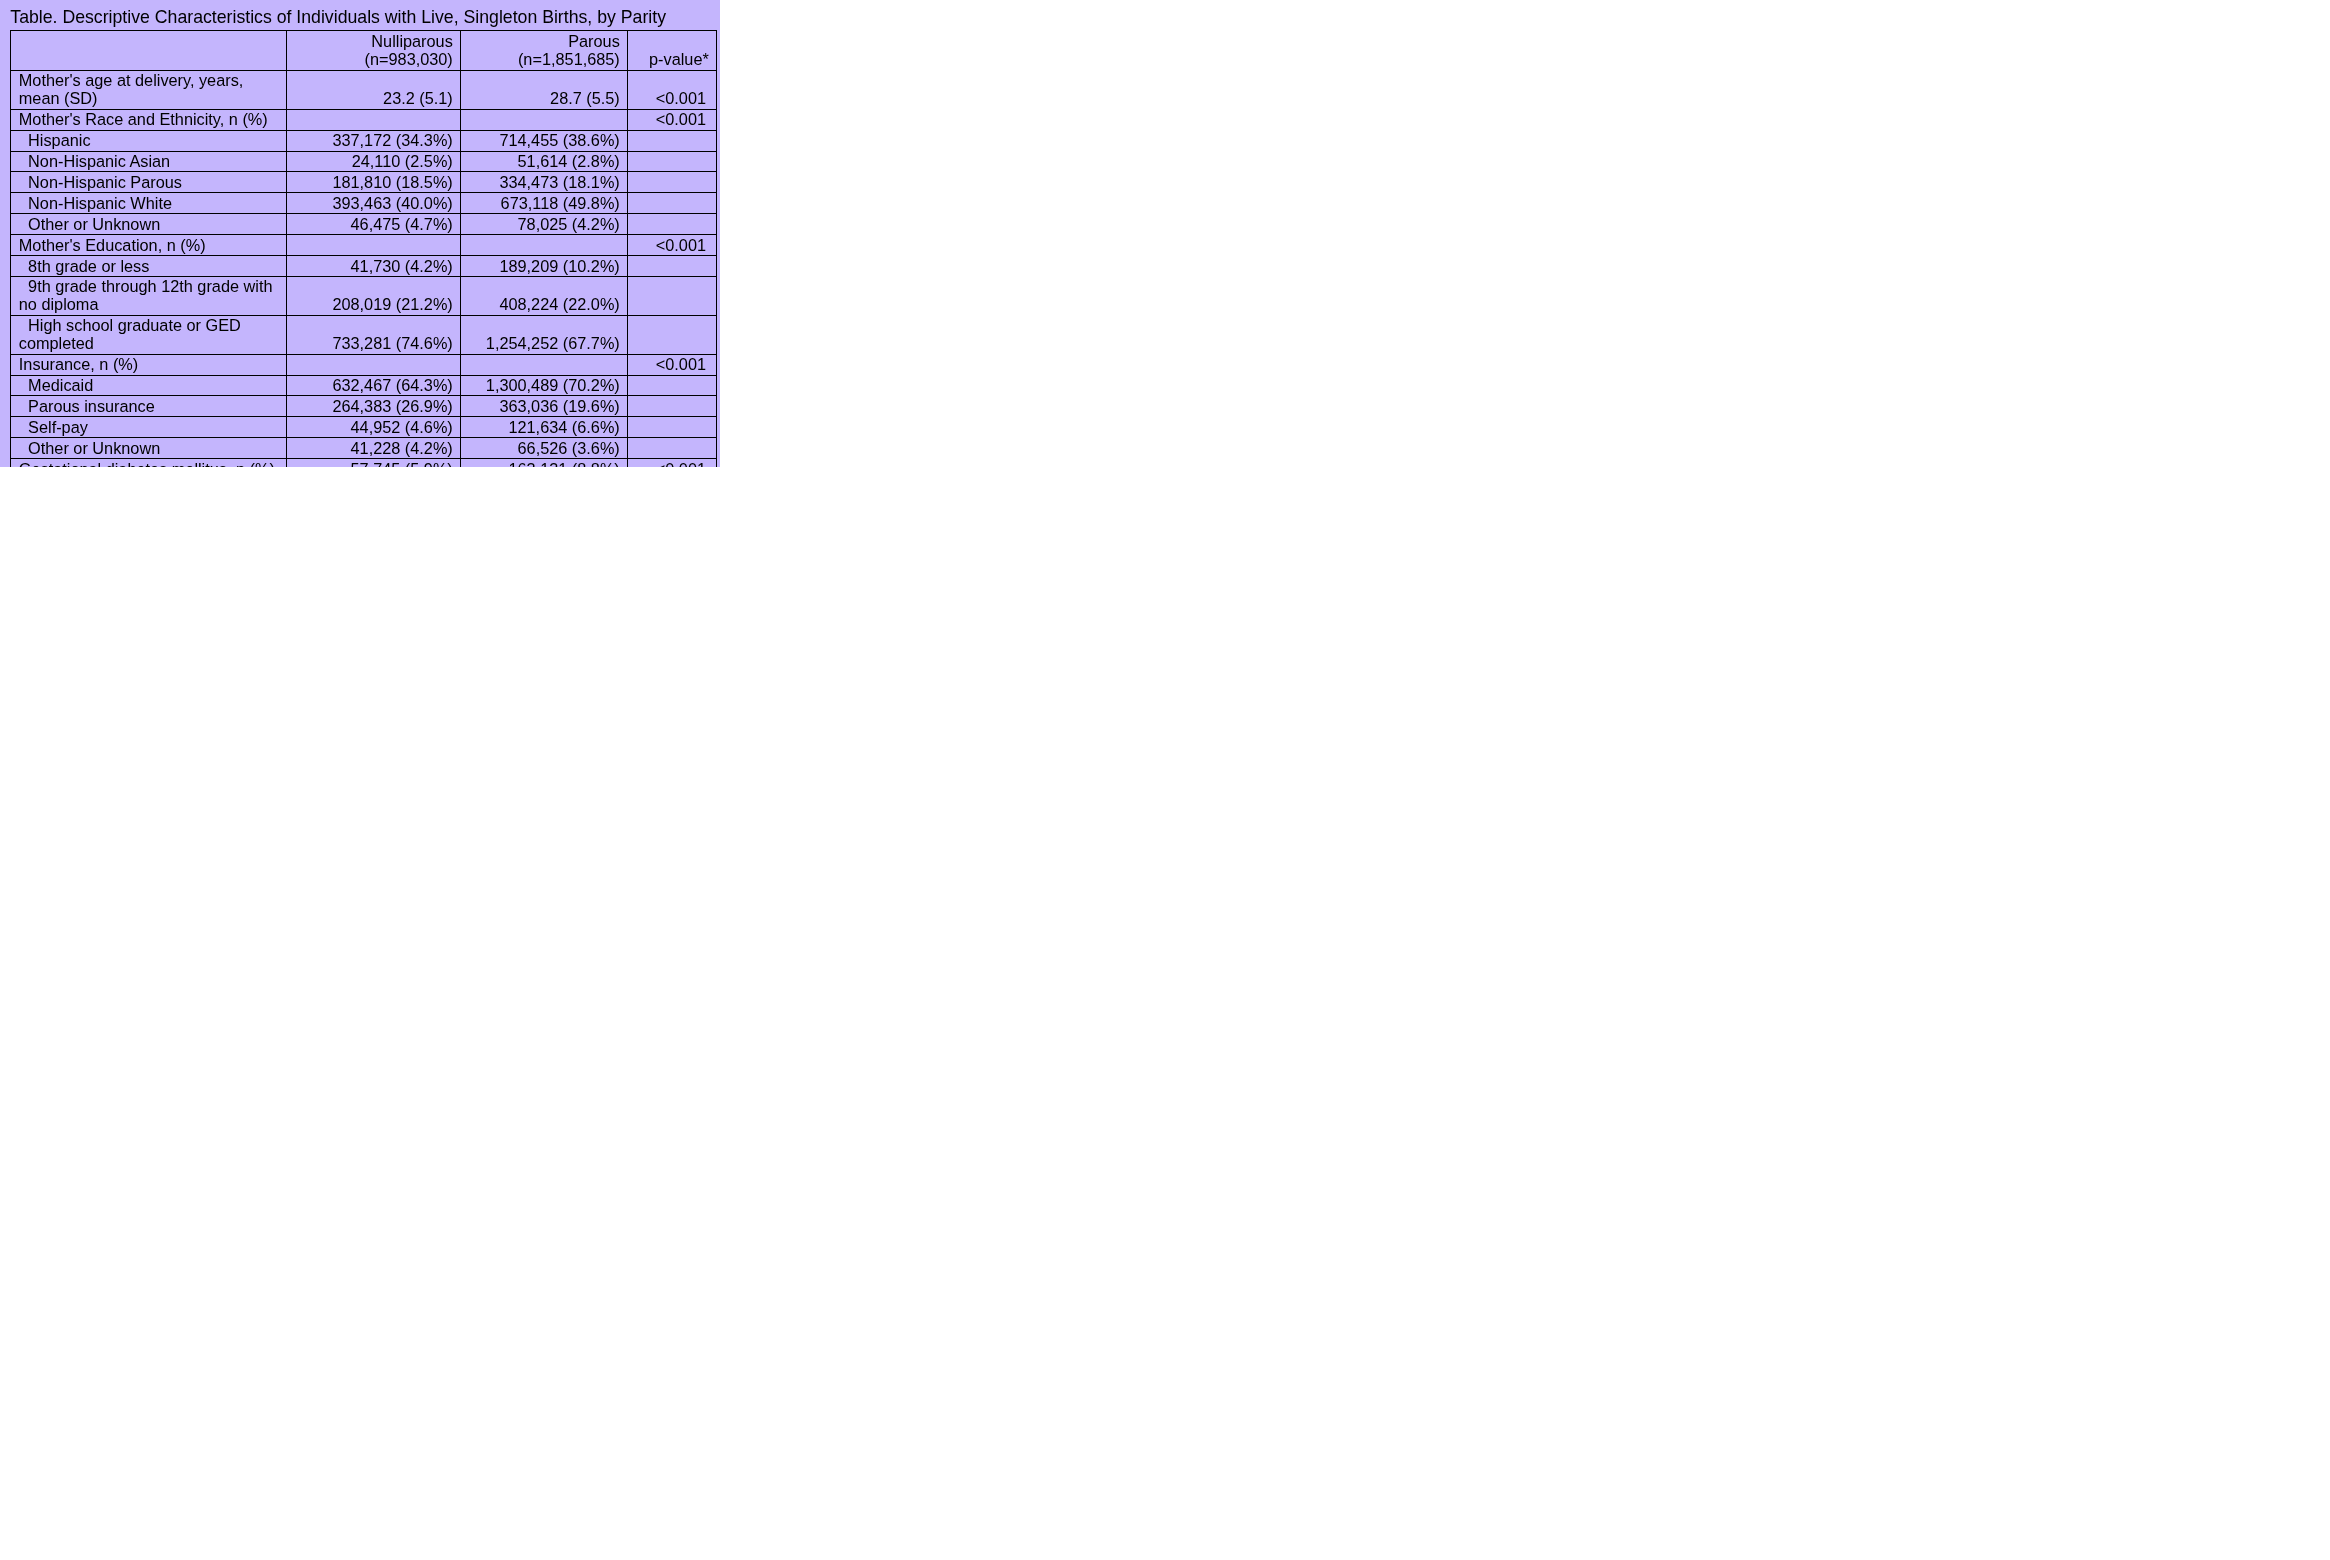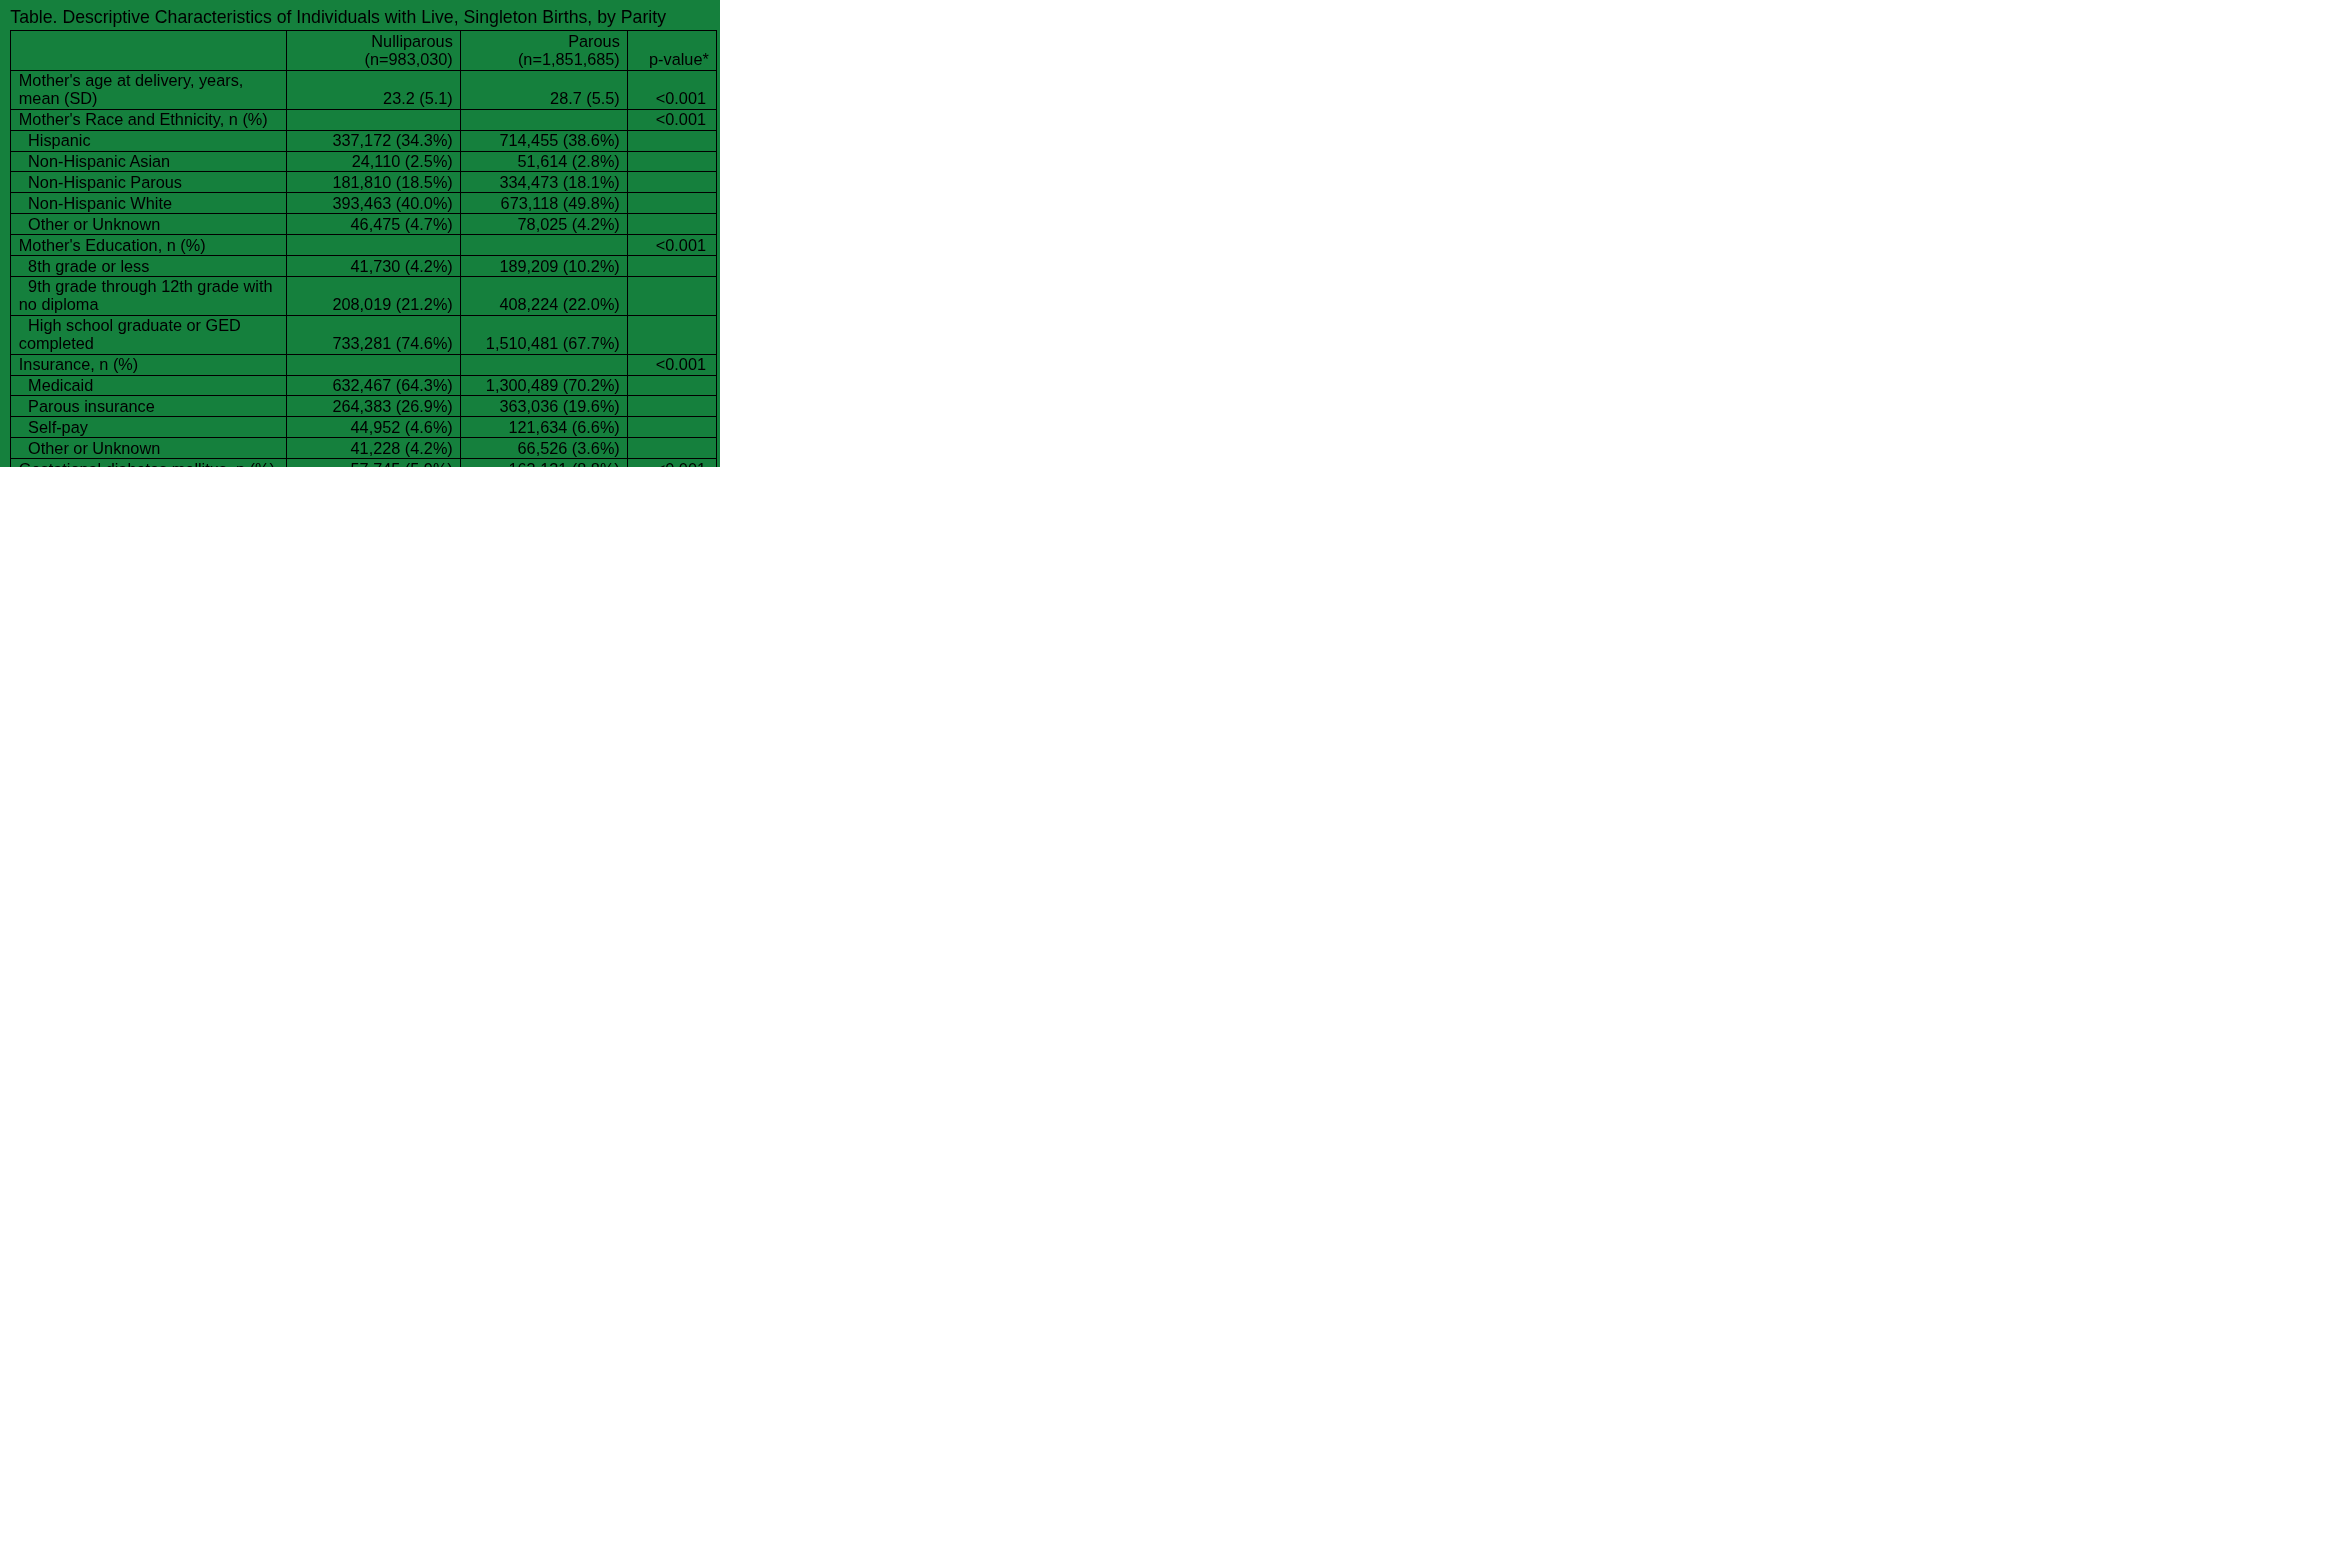--- a/index.html
+++ b/index.html
@@ -4,21 +4,21 @@
 <style>
   html, body {
     margin: 0;
     padding: 0;
     background: #ffffff;
   }
   .page {
     width: 720px;
     height: 467px;
     box-sizing: border-box;
-    background: #15803d;
+    background: #c4b5fd;
     color: #000000;
     font-family: "Liberation Sans", "DejaVu Sans", sans-serif;
     padding: 7.5px 0 0 10.3px;
     overflow: hidden;
   }
   .title {
     font-size: 17.7px;
     line-height: 1.12;
     font-weight: 400;
     margin: 0 0 2.8px 0;
@@ -158,21 +158,21 @@
         <td class="label">9th grade through 12th grade with
 no diploma</td>
         <td class="num">208,019 (21.2%)</td>
         <td class="num">408,224 (22.0%)</td>
         <td class="pval"></td>
       </tr>
       <tr class="sub">
         <td class="label">High school graduate or GED
 completed</td>
         <td class="num">733,281 (74.6%)</td>
-        <td class="num">1,510,481 (67.7%)</td>
+        <td class="num">1,254,252 (67.7%)</td>
         <td class="pval"></td>
       </tr>
       <tr>
         <td class="label">Insurance, n (%)</td>
         <td class="num"></td>
         <td class="num"></td>
         <td class="pval">&lt;0.001</td>
       </tr>
       <tr class="sub">
         <td class="label">Medicaid</td>

